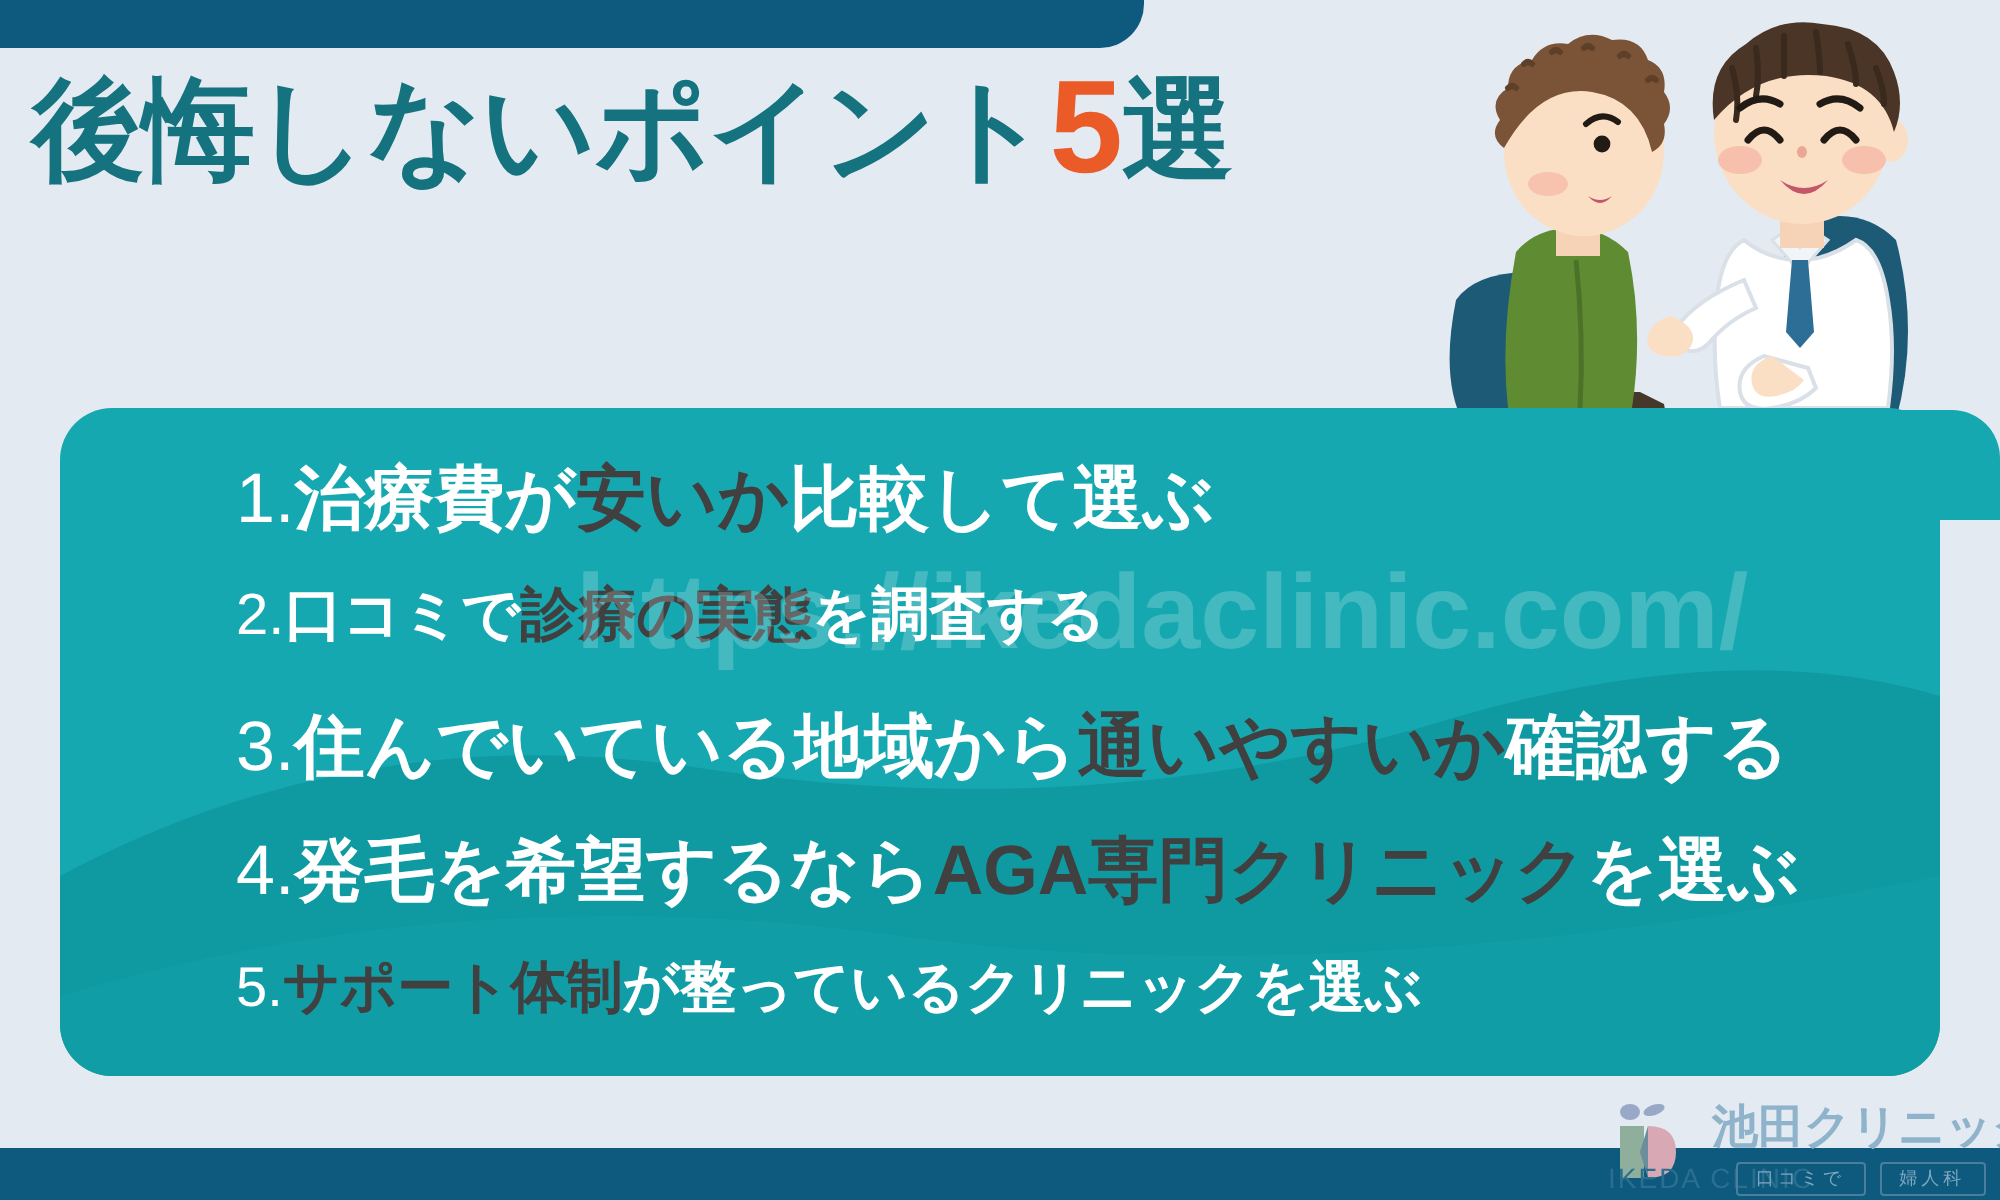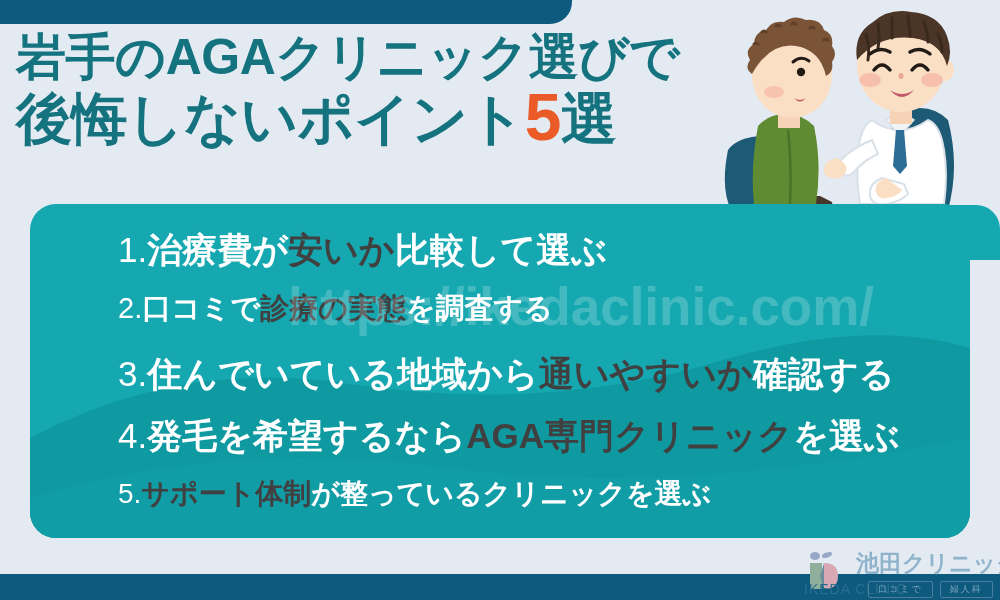--- a/index.html
+++ b/index.html
@@ -194,21 +194,20 @@
   }
 </style>
 </head>
 <body>
 
 <div id="stage">
 
   <div class="top-bar"></div>
 
   <div class="headline">
-    <span class="line l1">岩手のAGAクリニック選びで</span>
     <span class="line l2"><span>後悔しないポイント</span><span class="hl-accent">5</span><span>選</span></span>
   </div>
 
   <div class="illustration">
     <svg viewBox="0 0 300 260" width="300" height="260" xmlns="http://www.w3.org/2000/svg">
 
       <path d="M0 205 H276 a24 24 0 0 1 24 24 V260 H0 Z" fill="#16a8b0"></path>
 
       <g>
         <rect x="63" y="230" width="30" height="4" rx="2" fill="#b9c3cf"></rect>

